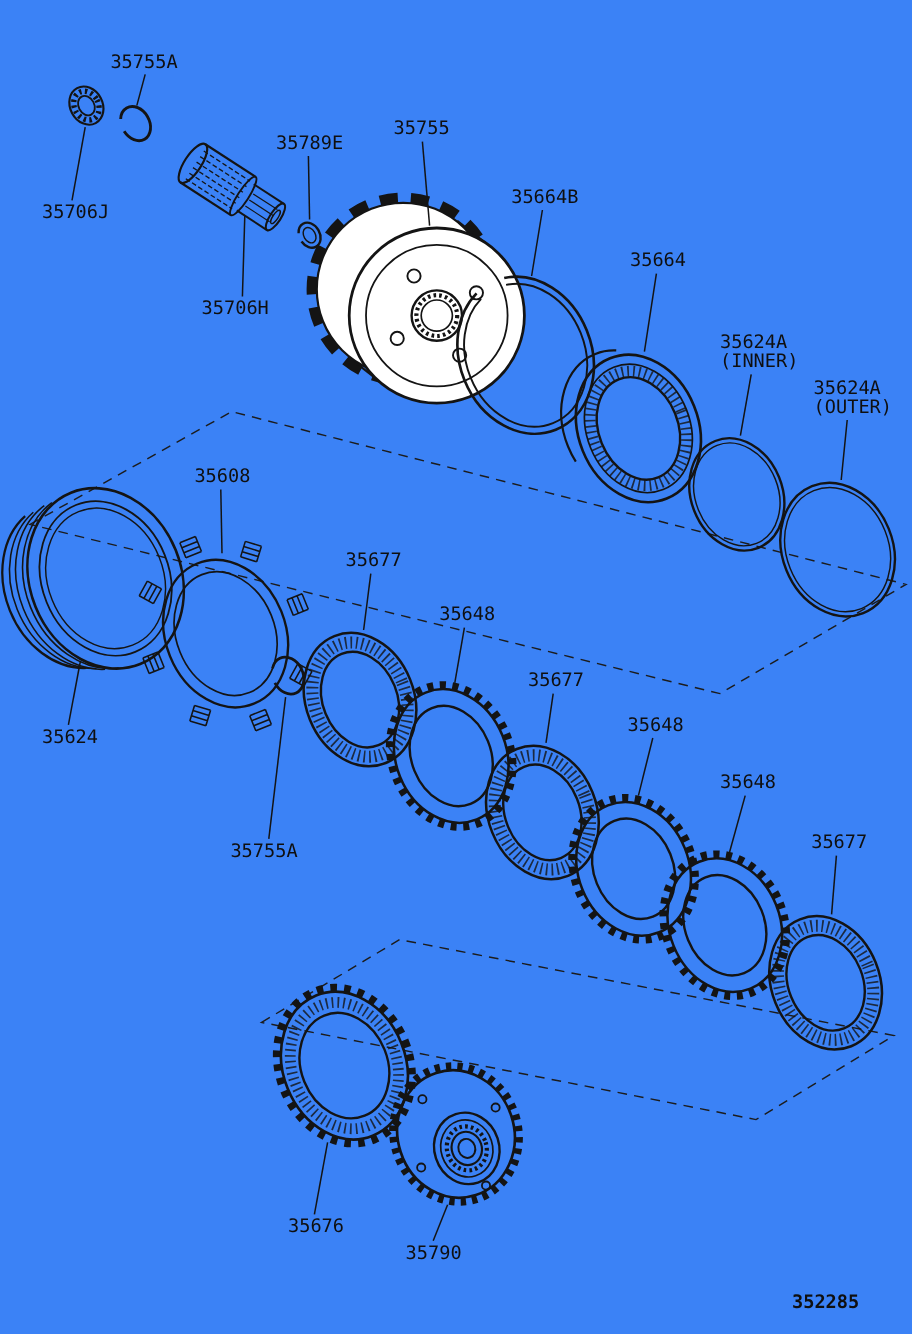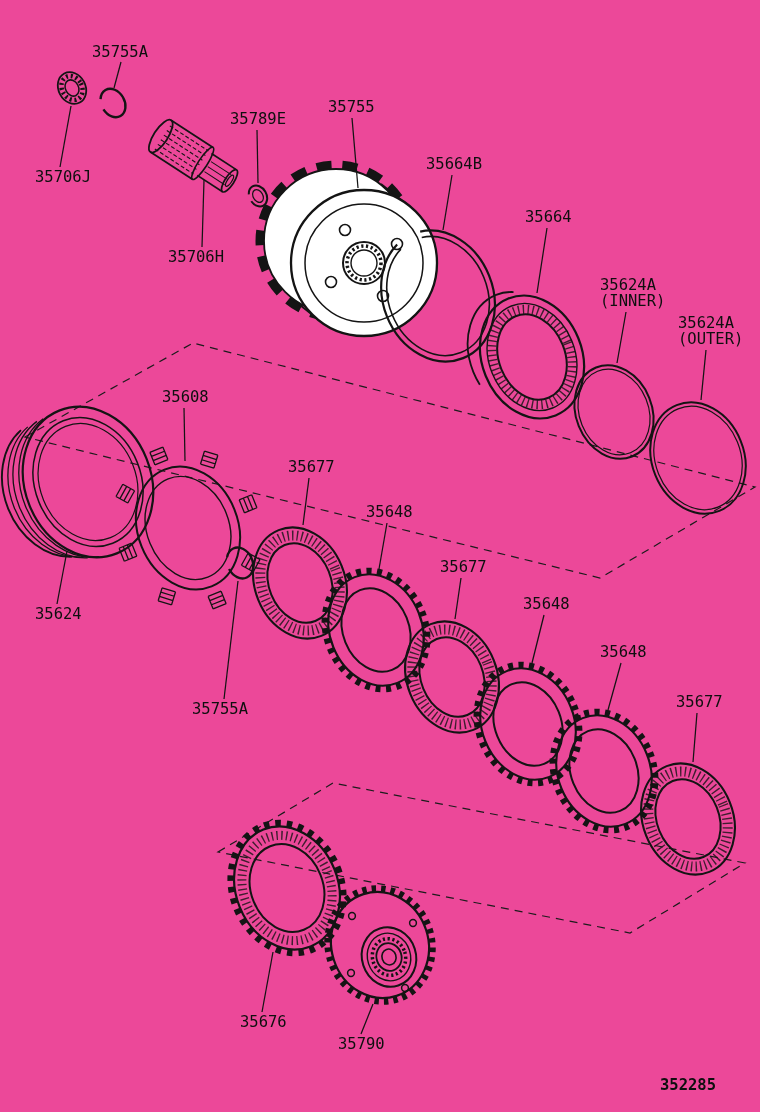--- a/index.html
+++ b/index.html
@@ -1,16 +1,16 @@
 <!DOCTYPE html>
 <html><head>
 <meta charset="utf-8">
 <style>
   html,body{margin:0;padding:0;background:#fff;}
-  #stage{position:relative;width:760px;height:1112px;background:#ec4899;overflow:hidden;}
+  #stage{position:relative;width:760px;height:1112px;background:#3b82f6;overflow:hidden;}
   svg{display:block;}
   .ln{fill:none;stroke:#141414;}
   .lead{stroke:#141414;stroke-width:1.25;}
   .guide{fill:none;stroke:#1c1c1c;stroke-width:1.2;stroke-dasharray:8 6;}
   text.part{font-family:"DejaVu Sans Mono","Liberation Mono",monospace;font-size:15.5px;fill:#0f0f0f;}
   text.fig{font-family:"DejaVu Sans Mono","Liberation Mono",monospace;font-size:15.5px;font-weight:bold;fill:#0f0f0f;}
 </style>
 </head>
 <body>
 

